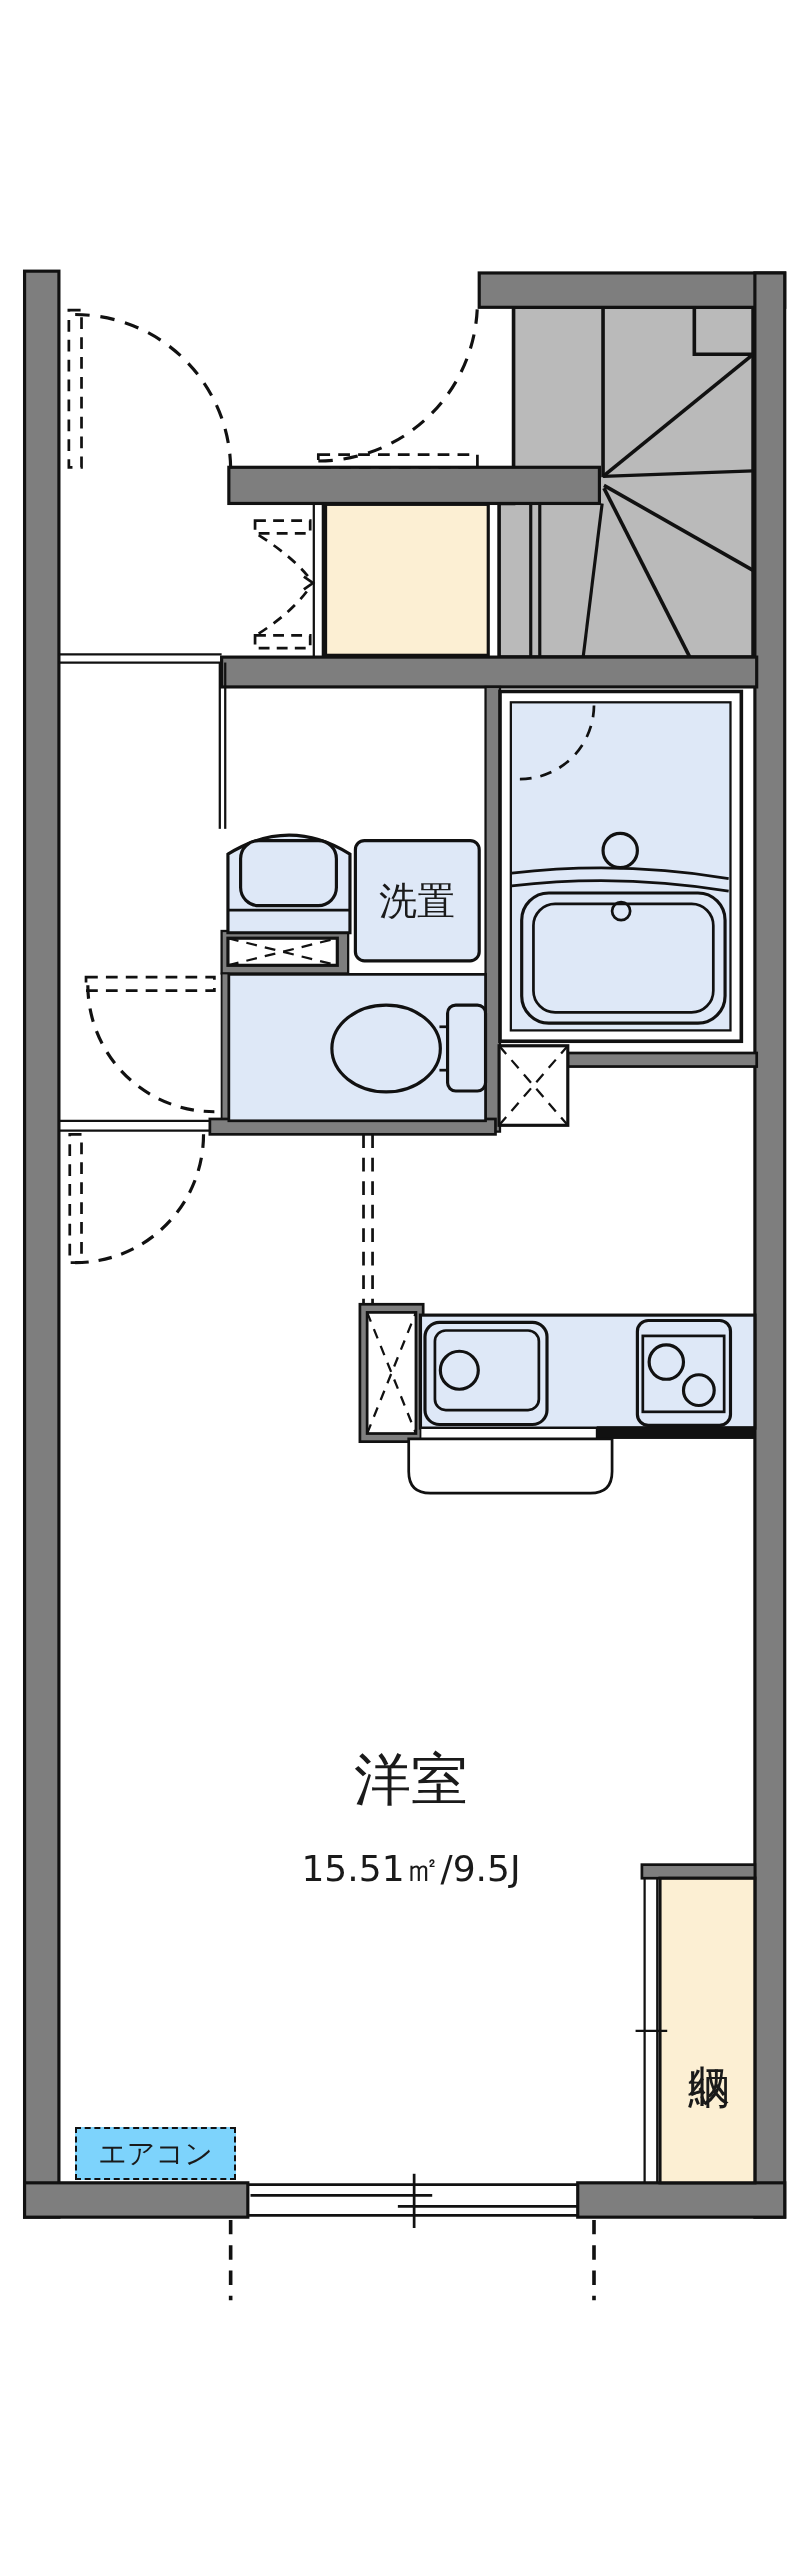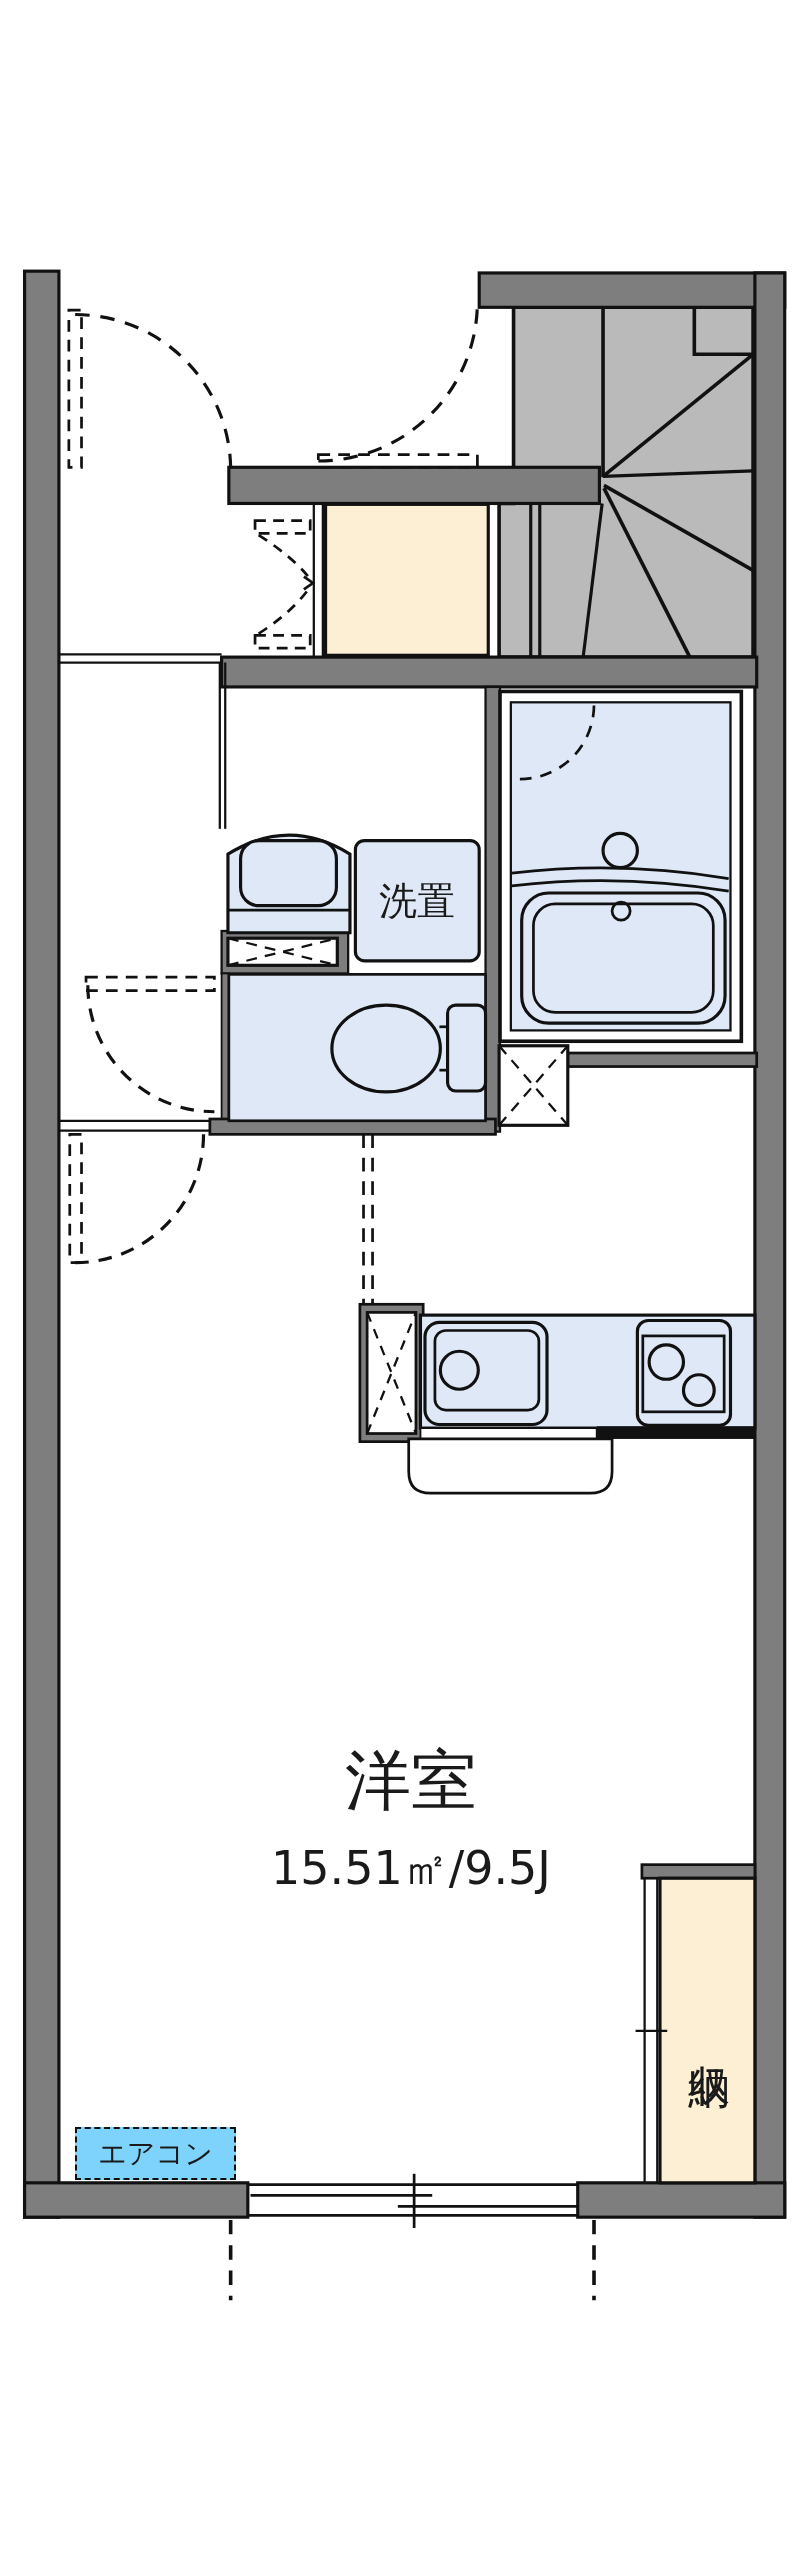--- a/index.html
+++ b/index.html
@@ -2,22 +2,22 @@
 <html style="font-size:14.5px"><head>
 <meta charset="utf-8">
 <style>
   html,body{margin:0;padding:0;background:#ffffff;}
   #plan{position:relative;width:812px;height:2576px;background:#ffffff;
         font-family:"DejaVu Sans","Liberation Sans",sans-serif;color:#111;}
   #plan svg{position:absolute;left:0;top:0;}
   .lbl{position:absolute;display:flex;align-items:center;justify-content:center;
        color:#1a1a1a;white-space:nowrap;}
   .lbl-washer{left:355px;top:841px;width:124px;height:120px;font-size:38px;}
-  .lbl-room{left:140px;top:1740px;width:542px;height:81px;font-size:66px;}
-  .lbl-area{left:140px;top:1842px;width:542px;height:54px;font-size:46px;}
+  .lbl-room{left:140px;top:1740px;width:542px;height:81px;font-size:57px;}
+  .lbl-area{left:140px;top:1842px;width:542px;height:54px;font-size:36px;}
   .lbl-closet{left:681px;top:1963px;width:56px;height:145px;font-size:42px;
               writing-mode:vertical-rl;text-orientation:upright;letter-spacing:3.6px;}
   .lbl-aircon{left:75px;top:2127px;width:161px;height:53px;font-size:28px;
               border:2.7px dashed #111;box-sizing:border-box;background:#7dd3fc;}
 </style>
 </head>
 <body>
 
 <div id="plan">
 

